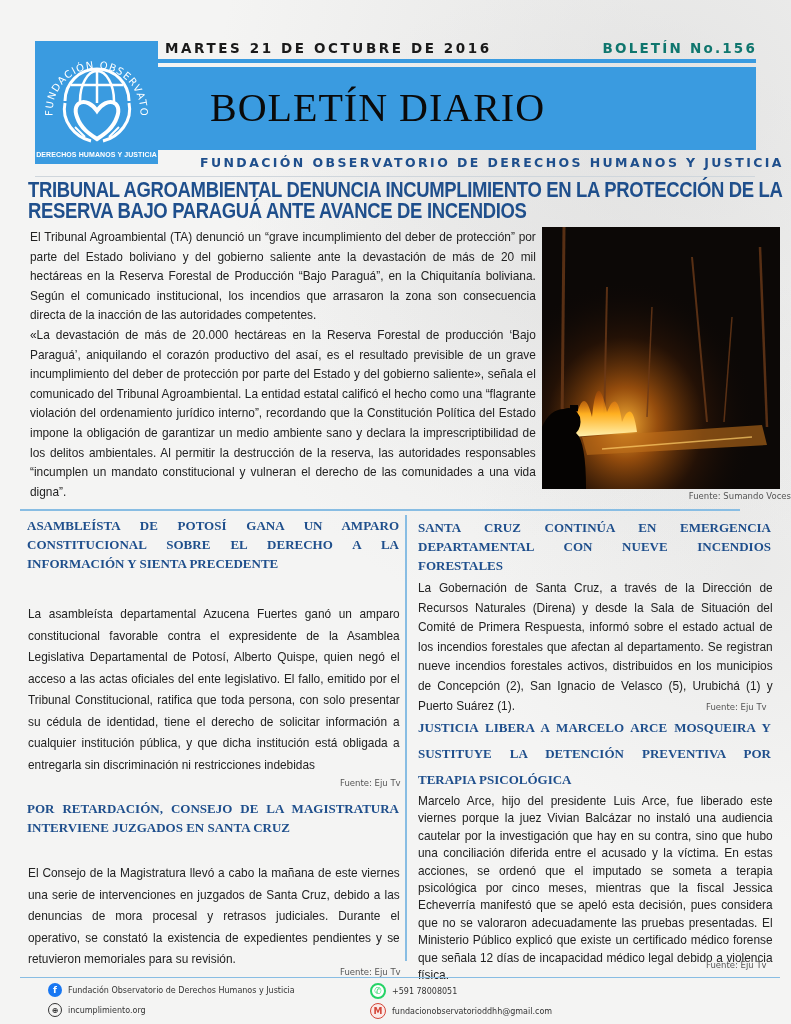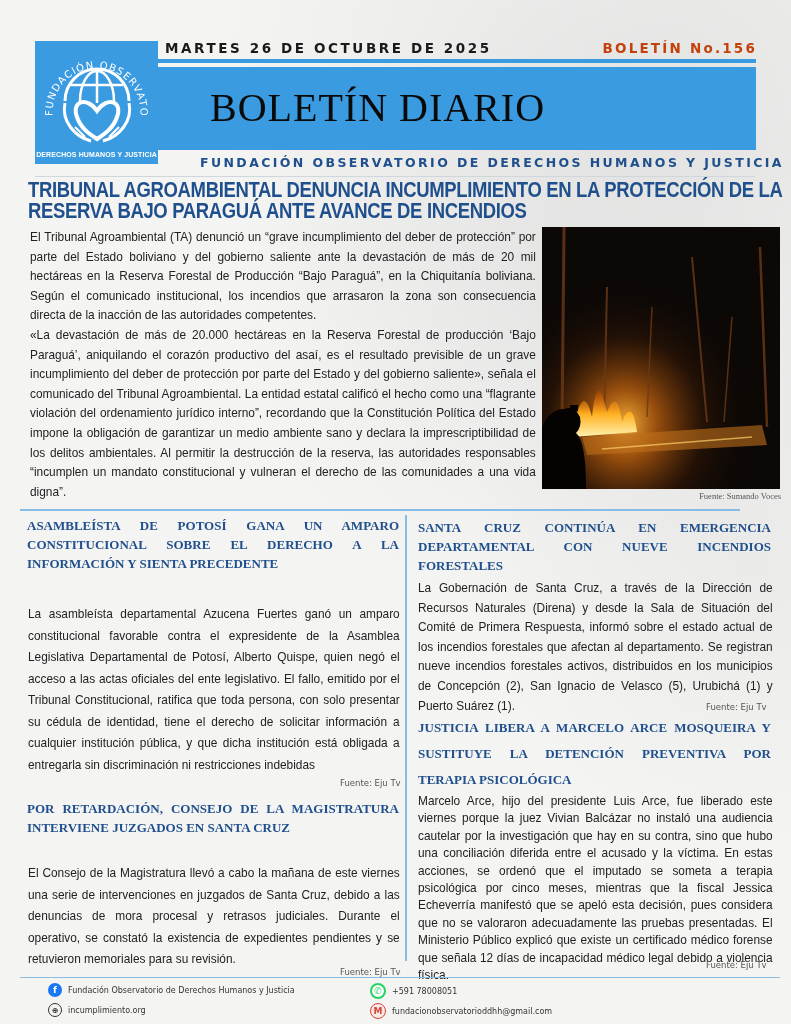--- a/index.html
+++ b/index.html
@@ -26,21 +26,21 @@
     position: absolute; left: 0; bottom: 6px; width: 100%;
     text-align: center; color: #fff; font-weight: bold;
     font-size: 7px; letter-spacing: 0.1px; font-family: "Liberation Sans", sans-serif;
   }
   .date-line {
     left: 165px; top: 40px; font-weight: bold; font-size: 13.5px;
     letter-spacing: 2.6px; color: #1a1a1a; font-family: "DejaVu Sans", sans-serif;
   }
   .bulletin-no {
     right: 34px; top: 40px; font-weight: bold; font-size: 13.5px;
-    letter-spacing: 2.2px; color: #c2410c; font-family: "DejaVu Sans", sans-serif;
+    letter-spacing: 2.2px; color: #0f766e; font-family: "DejaVu Sans", sans-serif;
   }
   .thin-bar {
     left: 158px; top: 59px; width: 598px; height: 4px; background: #3a9be0;
   }
   .title-band {
     left: 158px; top: 67px; width: 598px; height: 83px; background: #3a9be0;
   }
   .title-text {
     left: 210px; top: 72px; font-family: "Liberation Serif", serif;
     font-size: 40px; color: #0a0a0a; letter-spacing: 1px; line-height: 72px;
@@ -67,21 +67,21 @@
     transform: scaleX(0.9); transform-origin: left top;
   }
   .p-main { left: 30px; top: 227px; width: 562px; }
 
   .photo {
     left: 542px; top: 227px; width: 238px; height: 262px; background: #0c0806; overflow: hidden;
   }
   .source {
     font-family: "DejaVu Sans", sans-serif; font-size: 8.5px; color: #555;
   }
-  .src-main { right: 10px; top: 491px; font-family: Liberation Serif, serif; }
+  .src-main { right: 0; top: 491px; }
 
   .hr-mid { left: 20px; top: 509px; width: 720px; height: 2px; background: #88bde3; }
   .vr { left: 405px; top: 515px; width: 2px; height: 446px; background: #88bde3; }
   .hr-footer { left: 20px; top: 977px; width: 760px; height: 1px; background: #88bde3; }
 
   .h-col { font-size: 13px; line-height: 19px; text-align: justify; text-align-last: left; }
   .h-asam { left: 27px; top: 516px; width: 372px; }
   .p-asam { left: 28px; top: 603px; width: 413px; line-height: 21.5px; }
   .src-asam { left: 340px; top: 778px; }
 
@@ -126,21 +126,21 @@
     <path d="M 30 62 C 26 80, 40 96, 56 100" fill="none" stroke="#fff" stroke-width="3"></path>
     <path d="M 94 62 C 98 80, 84 96, 68 100" fill="none" stroke="#fff" stroke-width="3"></path>
     <line x1="40" y1="86" x2="50" y2="96" stroke="#fff" stroke-width="2"></line>
     <line x1="44" y1="82" x2="54" y2="93" stroke="#fff" stroke-width="2"></line>
     <line x1="84" y1="86" x2="74" y2="96" stroke="#fff" stroke-width="2"></line>
     <line x1="80" y1="82" x2="70" y2="93" stroke="#fff" stroke-width="2"></line>
   </svg>
   <div class="logo-caption">DERECHOS HUMANOS Y JUSTICIA</div>
 </div>
 
-<div class="abs date-line">MARTES 26 DE OCTUBRE DE 2025</div>
+<div class="abs date-line">MARTES 21 DE OCTUBRE DE 2016</div>
 <div class="abs bulletin-no">BOLETÍN No.156</div>
 <div class="abs thin-bar"></div>
 <div class="abs title-band"></div>
 <div class="abs title-text">BOLETÍN DIARIO</div>
 <div class="abs org-line">FUNDACIÓN OBSERVATORIO DE DERECHOS HUMANOS Y JUSTICIA</div>
 <div class="abs hr-top"></div>
 
 <div class="abs headline h-main">TRIBUNAL AGROAMBIENTAL DENUNCIA INCUMPLIMIENTO EN LA PROTECCIÓN DE LA RESERVA BAJO PARAGUÁ ANTE AVANCE DE INCENDIOS</div>
 <div class="abs body-text p-main">
   <p>El Tribunal Agroambiental (TA) denunció un “grave incumplimiento del deber de protección” por parte del Estado boliviano y del gobierno saliente ante la devastación de más de 20 mil hectáreas en la Reserva Forestal de Producción “Bajo Paraguá”, en la Chiquitanía boliviana. Según el comunicado institucional, los incendios que arrasaron la zona son consecuencia directa de la inacción de las autoridades competentes.</p>

